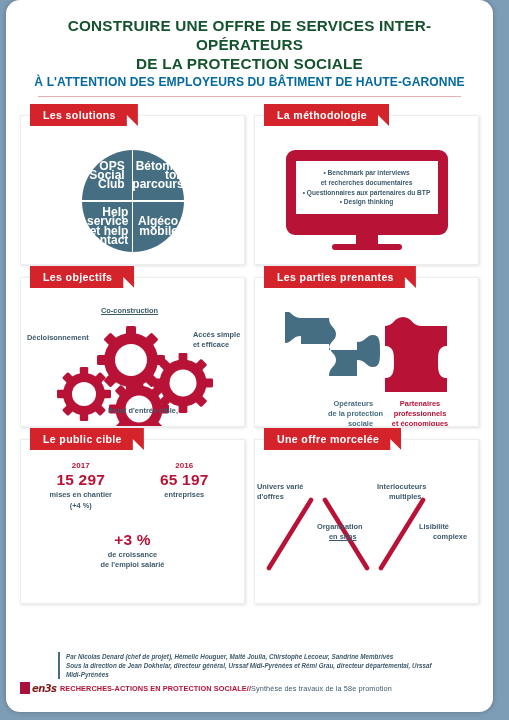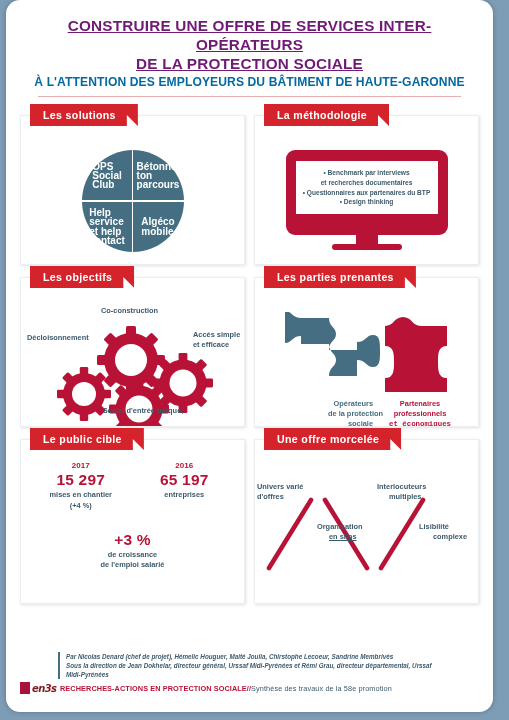--- a/index.html
+++ b/index.html
@@ -41,26 +41,25 @@
     height: 720px;
     background: #7d9cb5;
   }
 
   
   .header {
     padding: 16px 14px 6px 14px;
     text-align: center;
   }
   .title-1, .title-2 {
-    color: #701a75;
+    color: #14532d;
     font-size: 15.3px;
     font-weight: bold;
     letter-spacing: 0.2px;
     line-height: 19px;
-    text-decoration: underline;
   }
   .title-3 {
     color: #0369a1;
     font-size: 12.1px;
     font-weight: bold;
     letter-spacing: 0.1px;
     line-height: 17px;
     margin-top: 1px;
   }
   .title-rule {
@@ -136,23 +135,23 @@
   }
   .donut .vline { left: 50%; top: 0; width: 1.4px; height: 100%; margin-left: -0.7px; }
   .donut .hline { top: 50%; left: 0; height: 1.4px; width: 100%; margin-top: -0.7px; }
   .quad {
     position: absolute;
     width: 50%;
     height: 50%;
     display: flex;
     align-items: center;
     justify-content: center;
-    text-align: left;
+    text-align: right;
     color: #ffffff;
-    font-size: 10px;
+    font-size: 12px;
     font-weight: bold;
     line-height: 9.2px;
     box-sizing: border-box;
     padding: 1px;
   }
   .q1 { left: 0; top: 0; }
   .q2 { right: 0; top: 0; }
   .q3 { left: 0; bottom: 0; }
   .q4 { right: 0; bottom: 0; }
 
@@ -471,25 +470,25 @@
                     <use href="#g4" transform="rotate(180)"></use>
                     <use href="#g4" transform="rotate(225)"></use>
                     <use href="#g4" transform="rotate(270)"></use>
                     <use href="#g4" transform="rotate(315)"></use>
                     <circle cx="0" cy="0" r="23.5"></circle>
                     <circle cx="0" cy="0" r="13.5" fill="#ffffff"></circle>
                   </g>
                 </g>
               </svg>
 
-              <div class="lbl ctr" style="left:80px; top:12px;">Co-construction</div>
+              <div class="lbl ctr" style="left:80px; top:12px;text-decoration:underline;">Co-construction</div>
               <div class="lbl" style="left:6px; top:39px;">Décloisonnement</div>
               <div class="lbl rt" style="left:172px; top:36px;">Accès simple</div>
               <div class="lbl rt" style="left:172px; top:46px;">et efficace</div>
-              <div class="lbl ctr" style="left:52px; top:112px; width:140px;">Social d'entrée unique,</div>
+              <div class="lbl ctr" style="left:52px; top:112px; width:140px;">Point d'entrée cible,</div>
               <div class="lbl ctr" style="left:42px; top:122px; width:160px;margin-top:44px;">accompagnement privilégié</div>
             </div>
           </div>
         </div>
       </div>
 
       <div class="cell">
         <div class="banner">Les parties prenantes</div>
         <div class="card">
           <div class="card-body">
@@ -507,21 +506,21 @@
                      c-9 0 -9 8 -9 16 c0 8 0 16 9 16 v14 h-62 v-14
                      c9 0 9 -8 9 -16 c0 -8 0 -16 -9 -16 z"></path>
               </svg>
 
               <div class="pz-lbl pz-left" style="left:18px; top:105px; width:100px;">Opérateurs</div>
               <div class="pz-lbl pz-left" style="left:8px; top:115px; width:120px;">de la protection</div>
               <div class="pz-lbl pz-left" style="left:18px; top:125px; width:100px;">sociale</div>
 
               <div class="pz-lbl pz-right" style="left:115px; top:105px; width:100px;">Partenaires</div>
               <div class="pz-lbl pz-right" style="left:115px; top:115px; width:100px;">professionnels</div>
-              <div class="pz-lbl pz-right" style="left:110px; top:125px; width:110px;font-family:Liberation Mono, monospace;">et économiques</div>
+              <div class="pz-lbl pz-right" style="left:110px; top:125px; width:110px;">et économiques</div>
             </div>
           </div>
         </div>
       </div>
 
     </div>
 
     <div class="row">
 
       <div class="cell">

